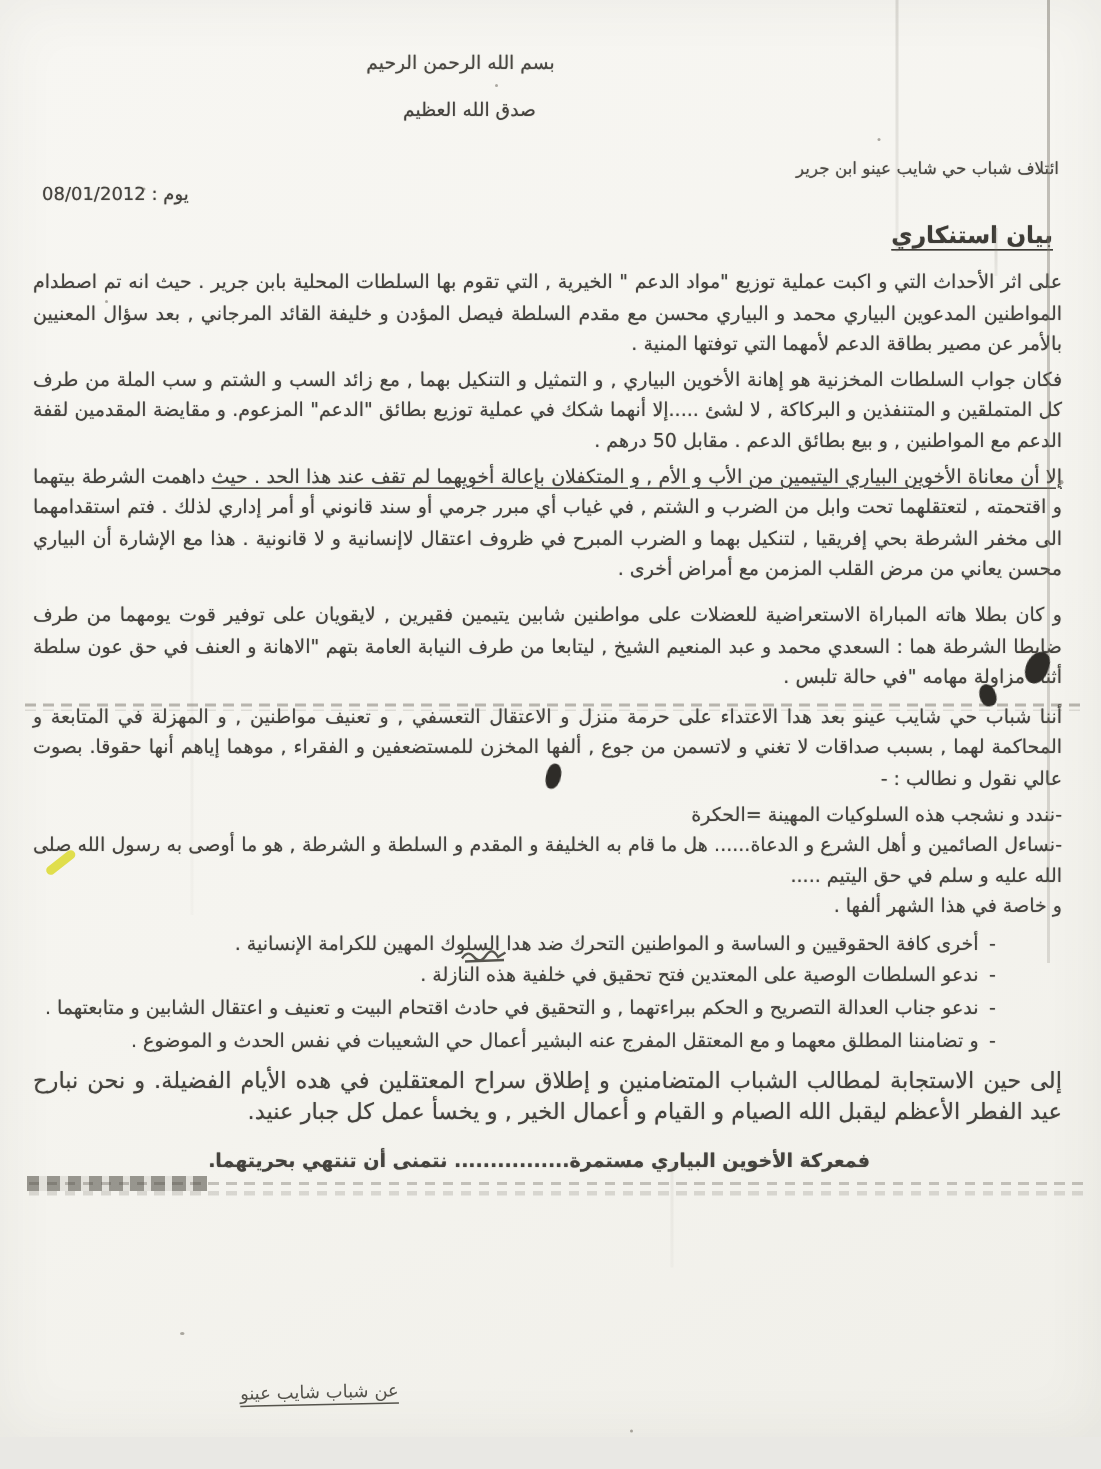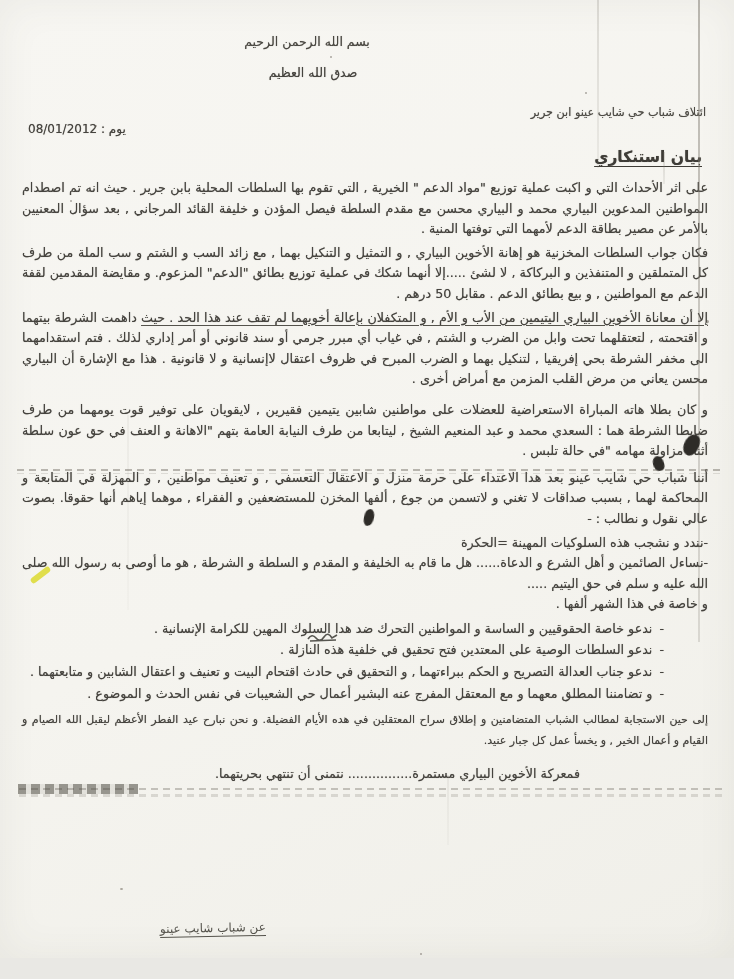--- a/index.html
+++ b/index.html
@@ -53,24 +53,24 @@
   .gap-md{margin-bottom:10px;}
   .gap-sm{margin-bottom:6px;}
   .demand{font-size:12.7px;line-height:20.6px;text-align:justify;margin:0;}
   .bullets{margin:4px 0 6px;}
   .bullet{
     display:flex;gap:7px;padding-right:44px;
     font-size:12.7px;line-height:20.6px;margin:0 0 1px;
   }
   .bullet .dash{flex:0 0 auto;}
   .bullet .b-text{flex:1 1 auto;text-align:justify;}
-  .closing{font-size:11px;line-height:20.6px;text-align:justify;margin:2px 0 12px;}
+  .closing{font-size:15px;line-height:20.6px;text-align:justify;margin:2px 0 12px;}
   .battle-line{
     font-size:12.7px;line-height:21px;text-align:right;
-    margin:1px 128px 0 138px;white-space:nowrap;
+    margin:1px 128px 0 138px;white-space:nowrap;font-weight:bold;
   }
   .signature{
     position:absolute;left:160px;top:921px;
     font-size:12px;color:#55534c;
     text-decoration:underline;text-underline-offset:4px;
     transform:rotate(-1.2deg);
   }
   
   .fold-v{position:absolute;width:2px;background:linear-gradient(to bottom,rgba(125,120,110,0.5),rgba(125,120,110,0.22));}
   .fold-v.main{left:698px;top:0;height:642px;}
@@ -138,21 +138,21 @@
 
     <p class="para">أننا شباب حي شايب عينو بعد هدا الاعتداء على حرمة منزل و الاعتقال التعسفي , و تعنيف مواطنين , و المهزلة في المتابعة و المحاكمة لهما , بسبب صداقات لا تغني و لاتسمن من جوع , ألفها المخزن للمستضعفين و الفقراء , موهما إياهم أنها حقوقا. بصوت عالي نقول و نطالب : -</p>
 
     <p class="demand">-نندد و نشجب هذه السلوكيات المهينة =الحكرة</p>
     <p class="demand">-نساءل الصائمين و أهل الشرع و الدعاة...... هل ما قام به الخليفة و المقدم و السلطة و الشرطة , هو ما أوصى به رسول الله صلى الله عليه و سلم في حق اليتيم .....</p>
     <p class="demand">و خاصة في هذا الشهر ألفها .</p>
 
     <div class="bullets">
       <div class="bullet">
         <span class="dash">-</span>
-        <span class="b-text">ندعو خاصة الحقوقيين و الساسة و المواطنين التحرك ضد هدا السلوك المهين للكرامة الإنسانية .</span>
+        <span class="b-text">أخرى كافة الحقوقيين و الساسة و المواطنين التحرك ضد هدا السلوك المهين للكرامة الإنسانية .</span>
       </div>
       <div class="bullet">
         <span class="dash">-</span>
         <span class="b-text">ندعو السلطات الوصية على المعتدين فتح تحقيق في خلفية هذه النازلة .</span>
       </div>
       <div class="bullet">
         <span class="dash">-</span>
         <span class="b-text">ندعو جناب العدالة التصريح و الحكم ببراءتهما , و التحقيق في حادث اقتحام البيت و تعنيف و اعتقال الشابين و متابعتهما .</span>
       </div>
       <div class="bullet">

